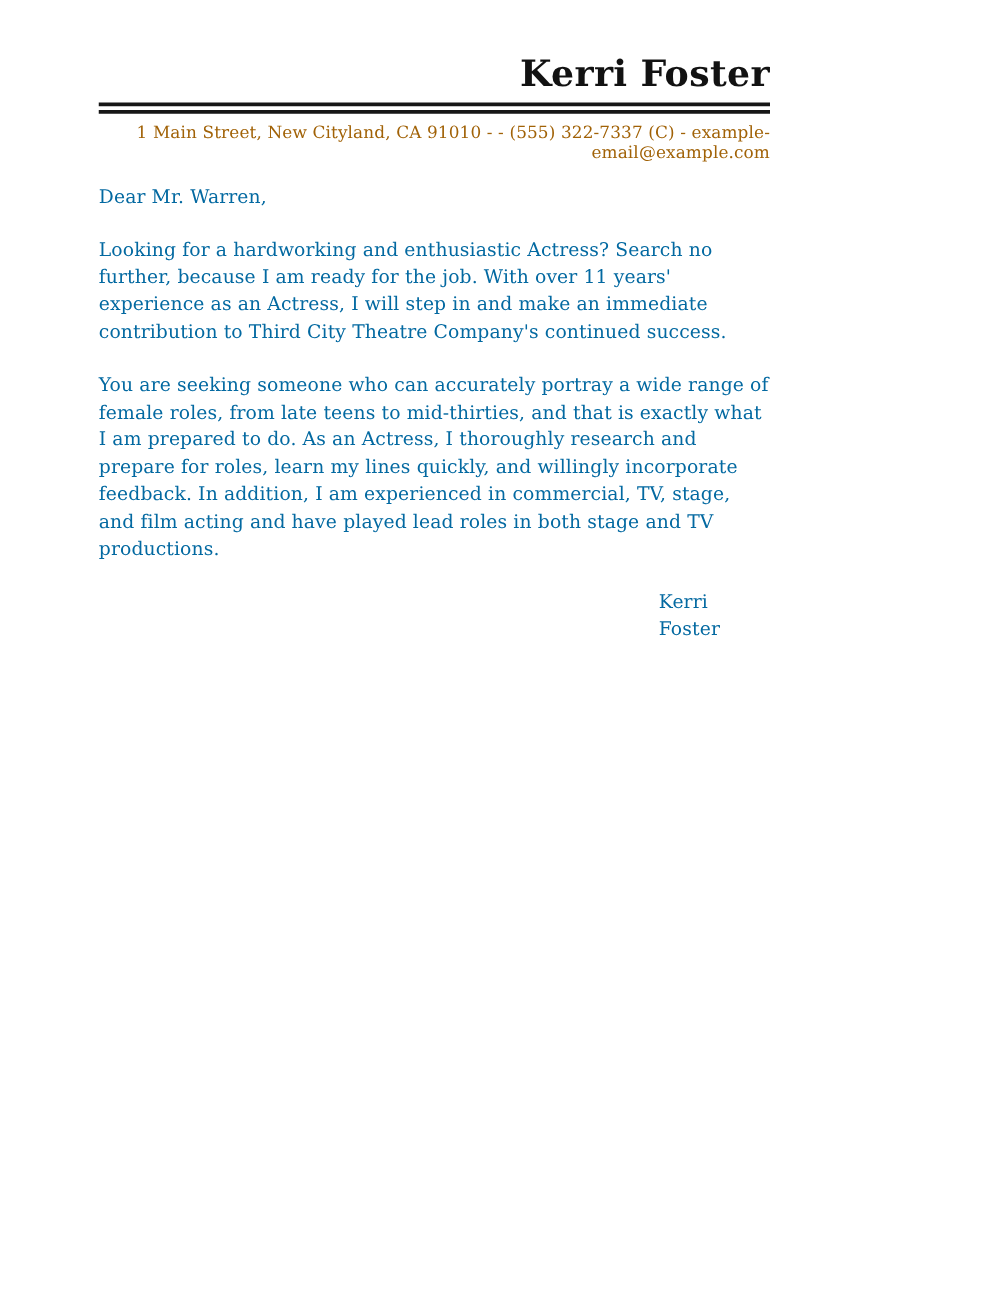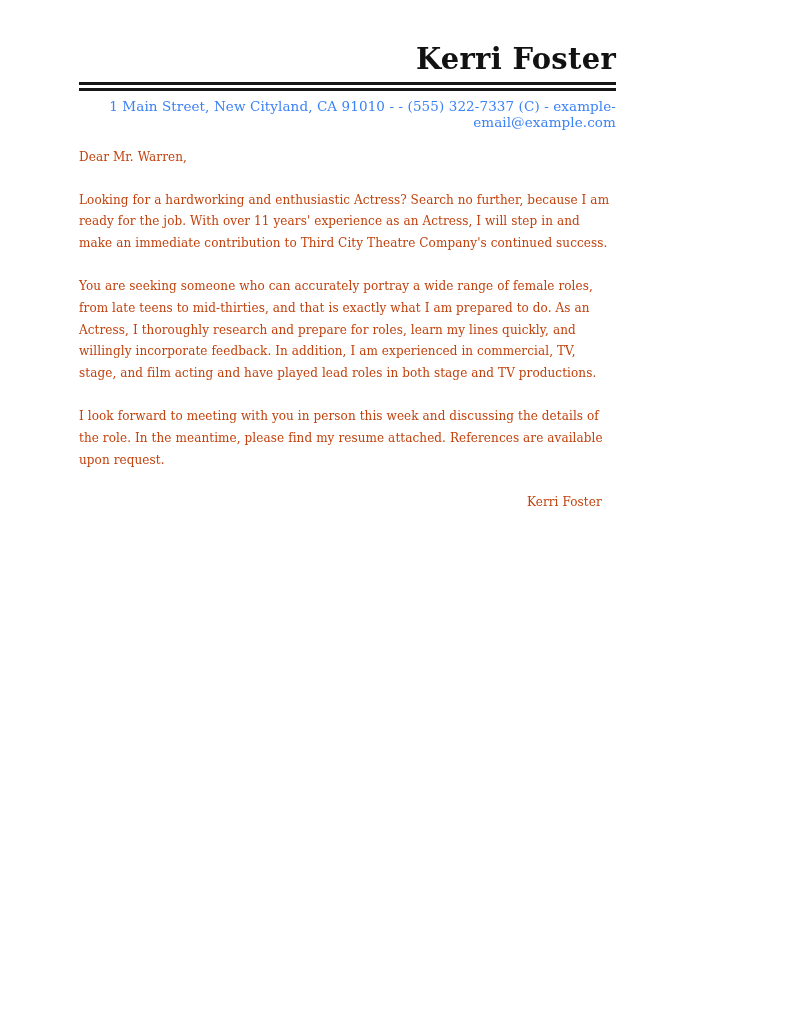--- a/index.html
+++ b/index.html
@@ -28,28 +28,28 @@
   .header-divider {
     margin-top: 6px;
     height: 9px;
     border-top: 3px solid #161616;
     border-bottom: 3px solid #161616;
   }
   .contact-line {
     margin-top: 7px;
     text-align: right;
     font-size: 13.5px;
-    color: #3b82f6;
+    color: #a16207;
     letter-spacing: 0.1px;
   }
   .letter {
     margin-top: 17px;
-    font-size: 12px;
+    font-size: 15px;
     line-height: 21.8px;
-    color: #c2410c;
+    color: #0369a1;
     letter-spacing: 0.1px;
   }
   .letter p { margin: 0 0 21px 0; }
   .greeting { margin-bottom: 21px; }
   .signoff {
     margin-left: 448px; 
     margin-top: 17px;
   }
   .closing { margin: 0; }
   .signature { margin-top: 35px; }
@@ -66,21 +66,20 @@
       <div class="contact-line">1 Main Street, New Cityland, CA 91010 - - (555) 322-7337 (C) - example-email@example.com</div>
     </header>
 
     <main class="letter">
       <p class="greeting">Dear Mr. Warren,</p>
 
       <p class="paragraph">Looking for a hardworking and enthusiastic Actress? Search no further, because I am ready for the job. With over 11 years' experience as an Actress, I will step in and make an immediate contribution to Third City Theatre Company's continued success.</p>
 
       <p class="paragraph">You are seeking someone who can accurately portray a wide range of female roles, from late teens to mid-thirties, and that is exactly what I am prepared to do. As an Actress, I thoroughly research and prepare for roles, learn my lines quickly, and willingly incorporate feedback. In addition, I am experienced in commercial, TV, stage, and film acting and have played lead roles in both stage and TV productions.</p>
 
-      <p class="paragraph">I look forward to meeting with you in person this week and discussing the details of the role. In the meantime, please find my resume attached. References are available upon request.</p>
 
       <div class="signoff">
         <p class="signature">Kerri Foster</p>
       </div>
     </main>
 
   </div>
 </div>
 
 </body></html>

